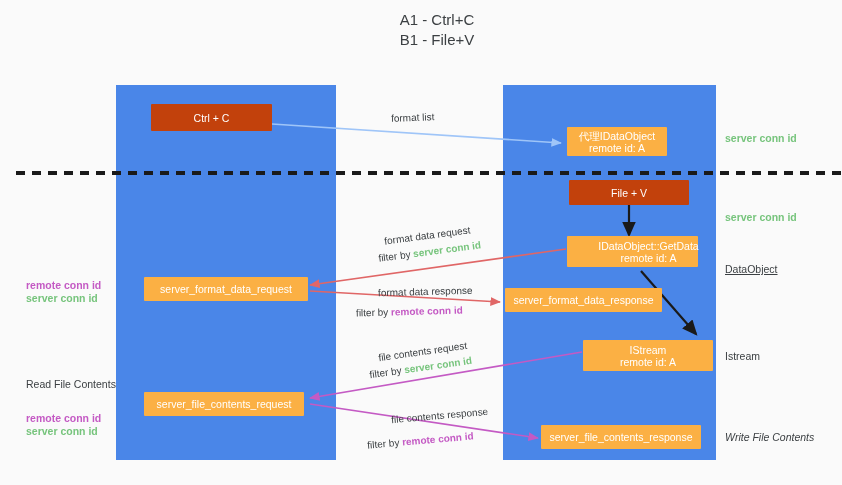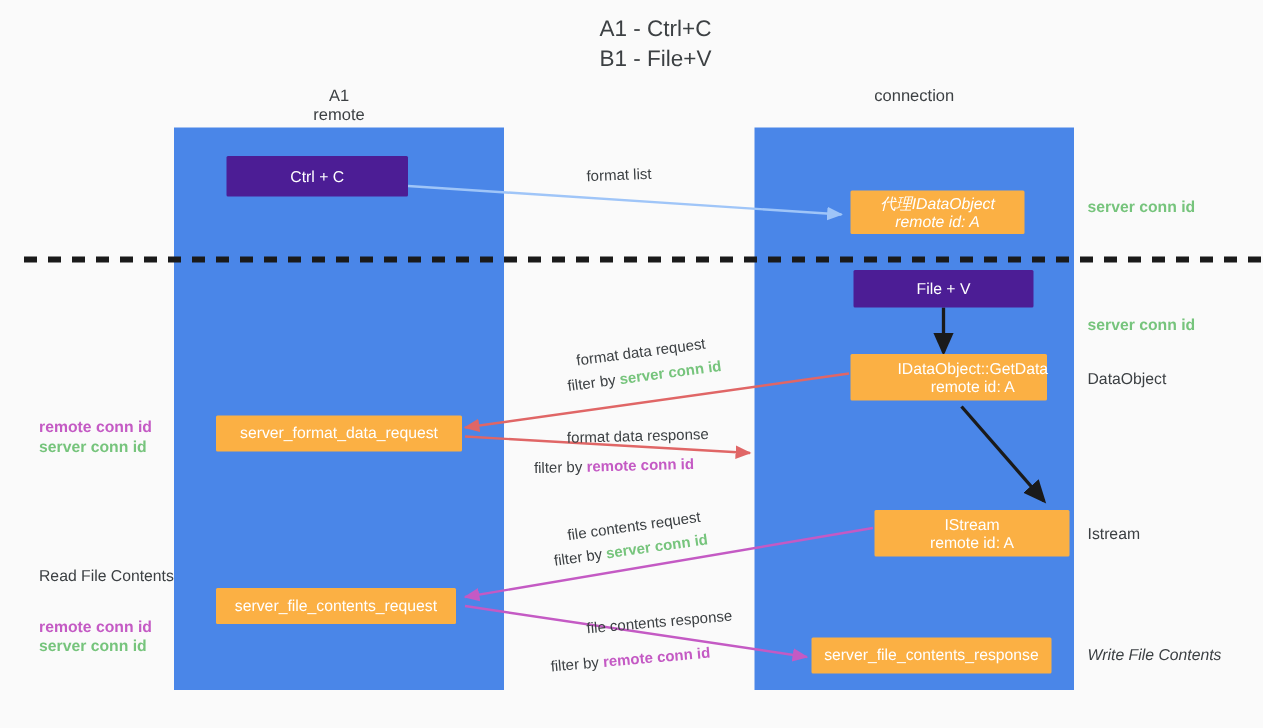--- a/index.html
+++ b/index.html
@@ -26,21 +26,21 @@
   .node{
     box-sizing:border-box;
     display:flex;align-items:center;justify-content:center;
     flex-direction:column;
     color:#ffffff;
     font-size:10.5px;
     line-height:12px;
     text-align:center;
     border-radius:1px;
   }
-  .node.green{background:#4c1d95;}
+  .node.green{background:#c2410c;}
   .node.orange{background:#fbb044;}
   .lbl{
     font-size:10.5px;line-height:13px;white-space:nowrap;
   }
   .lbl.green{color:#76c47c;font-weight:bold;}
   .lbl.magenta{color:#c45ac4;font-weight:bold;}
   .lbl.plain{color:#3c4043;}
   .arrow-lbl{
     font-size:10px;line-height:13px;white-space:nowrap;color:#3c4043;
   }
@@ -57,26 +57,21 @@
 </head>
 <body>
 
 <div id="stage">
 
   <div class="abs title">
     <div>A1 - Ctrl+C</div>
     <div>B1 - File+V</div>
   </div>
 
-  <div class="abs col-head" style="left:100px;top:58px;width:220px;">
-    <div>A1</div>
-    <div>remote</div>
-  </div>
   <div class="abs col-head" style="left:487px;top:58px;width:213px;">
-    <div>connection</div>
   </div>
 
   <div class="abs lane" style="left:100px;top:85px;width:220px;height:375px;"></div>
   <div class="abs lane" style="left:487px;top:85px;width:213px;height:375px;"></div>
 
   <svg width="842" height="485">
     <defs>
       <marker id="ah-blue" markerWidth="7" markerHeight="7" refX="6" refY="3.2" orient="auto">
         <path d="M0,0.4 L6.6,3.2 L0,6 z" fill="#9fc5f8"></path>
       </marker>
@@ -113,34 +108,37 @@
   </div>
 
   <div class="abs node orange" style="left:128px;top:277px;width:164px;height:24px;align-items:center;">
     <span>server_format_data_request</span>
   </div>
 
   <div class="abs node orange" style="left:128px;top:392px;width:160px;height:24px;">
     <span>server_file_contents_request</span>
   </div>
 
-  <div class="abs node orange" style="left:551px;top:127px;width:116px;height:29px;font-style:italic;">
+  <div class="abs node orange" style="left:551px;top:127px;width:100px;height:29px;">
     <span>代理IDataObject</span>
     <span>remote id: A</span>
   </div>
 
   <div class="abs node green" style="left:553px;top:180px;width:120px;height:25px;">
     <span>File + V</span>
   </div>
 
   <div class="abs node orange" style="left:551px;top:236px;width:131px;height:31px;padding-left:32px;">
     <span>IDataObject::GetData</span>
     <span>remote id: A</span>
   </div>
 
+  <div class="abs node orange" style="left:489px;top:288px;width:157px;height:24px;">
+    <span>server_format_data_response</span>
+  </div>
 
   <div class="abs node orange" style="left:567px;top:340px;width:130px;height:31px;">
     <span>IStream</span>
     <span>remote id: A</span>
   </div>
 
   <div class="abs node orange" style="left:525px;top:425px;width:160px;height:24px;text-align:right;">
     <span>server_file_contents_response</span>
   </div>
 
@@ -161,21 +159,21 @@
     <span>filter by </span><span class="g">server conn id</span>
   </div>
 
   <div class="abs arrow-lbl" style="left:375px;top:409px;transform:rotate(-5deg);">file contents response</div>
   <div class="abs arrow-lbl" style="left:351px;top:434px;transform:rotate(-5deg);">
     <span>filter by </span><span class="m">remote conn id</span>
   </div>
 
   <div class="abs lbl green" style="left:709px;top:132px;">server conn id</div>
   <div class="abs lbl green" style="left:709px;top:211px;">server conn id</div>
-  <div class="abs lbl plain" style="left:709px;top:247px;">DataObject</div>
+  <div class="abs lbl plain" style="left:709px;top:263px;text-decoration:underline;">DataObject</div>
   <div class="abs lbl plain" style="left:709px;top:350px;">Istream</div>
   <div class="abs lbl plain" style="left:709px;top:431px;font-style:italic;">Write File Contents</div>
 
   <div class="abs lbl magenta" style="left:10px;top:279px;">remote conn id</div>
   <div class="abs lbl green" style="left:10px;top:292px;">server conn id</div>
 
   <div class="abs lbl plain" style="left:10px;top:378px;">Read File Contents</div>
   <div class="abs lbl magenta" style="left:10px;top:412px;">remote conn id</div>
   <div class="abs lbl green" style="left:10px;top:425px;">server conn id</div>
 

